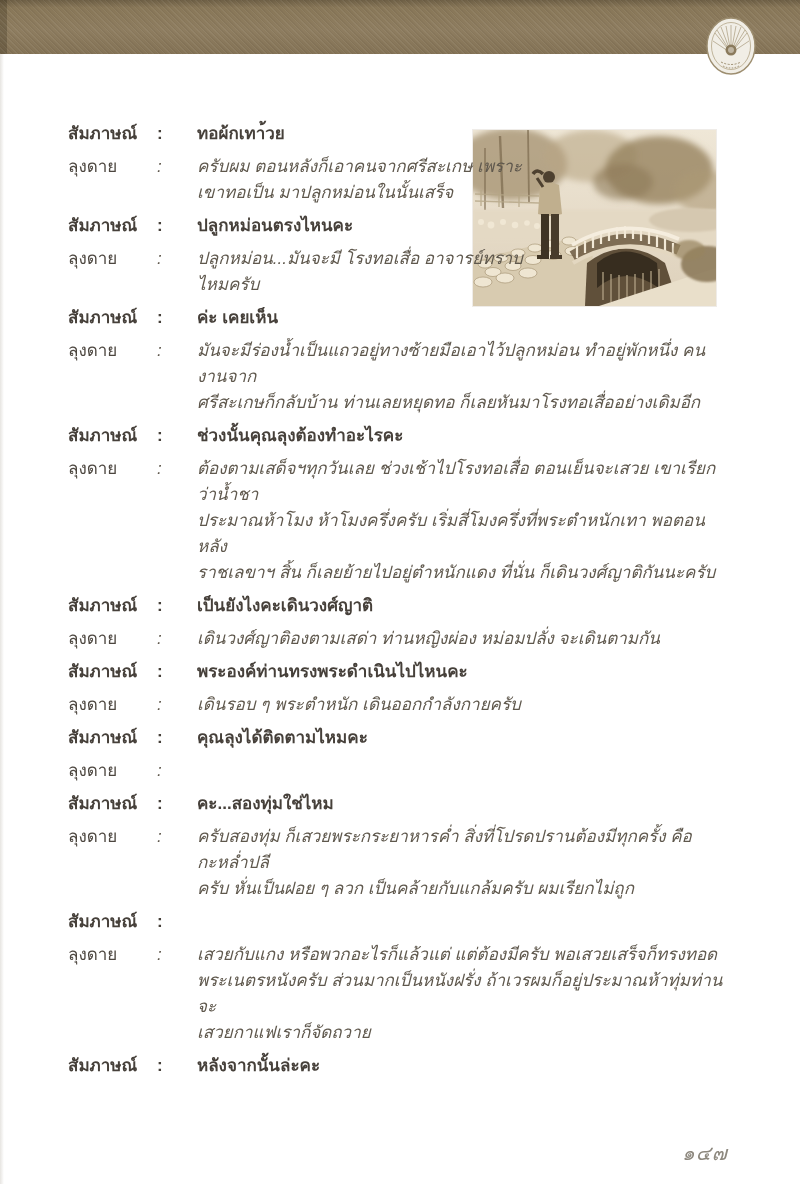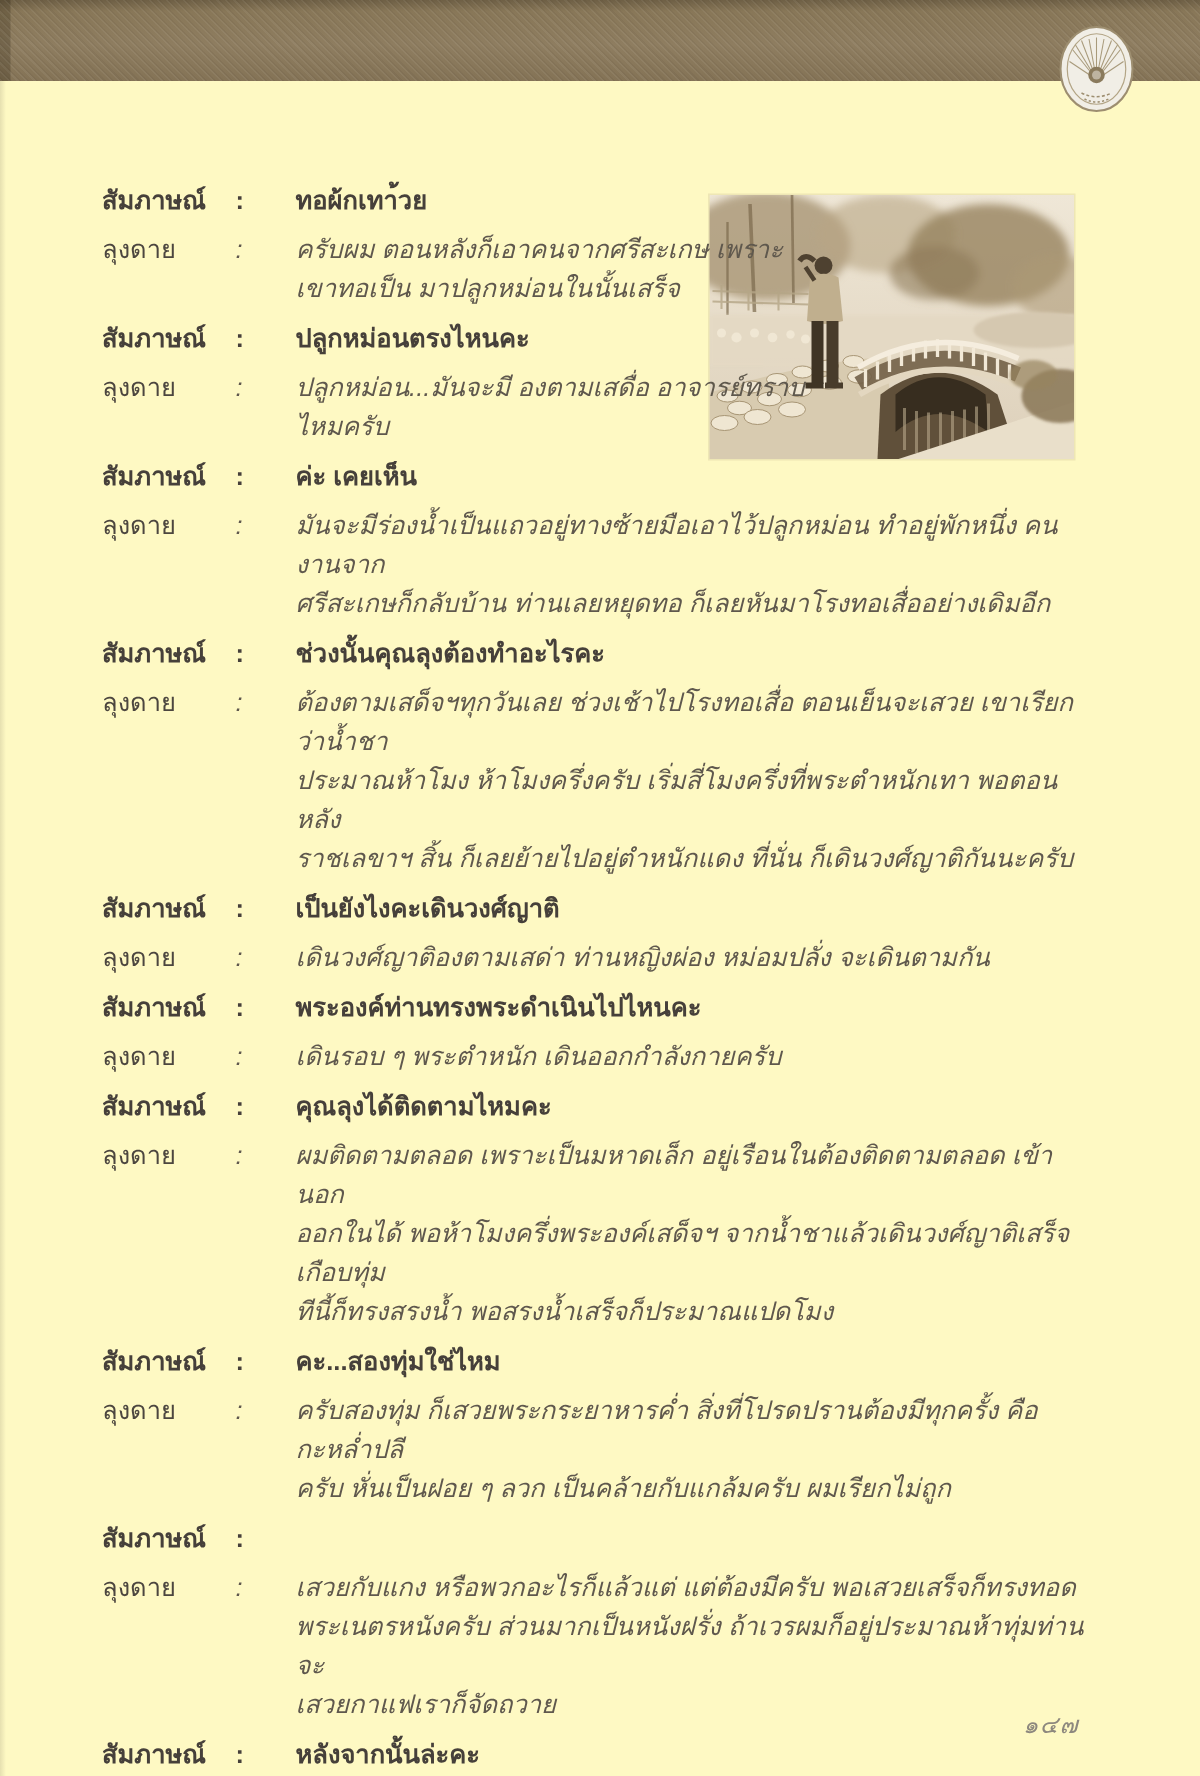--- a/index.html
+++ b/index.html
@@ -1,19 +1,19 @@
 <!DOCTYPE html>
 <html><head>
 <meta charset="utf-8">
 <style>
   * { box-sizing: border-box; }
   html,body { margin:0; padding:0; background:#e9e9e7; }
   .sheet {
     position:relative; width:800px; height:1184px; margin:0 auto;
-    background:#fef9c3; overflow:hidden;
+    background:#ffffff; overflow:hidden;
     font-family:"Liberation Sans", sans-serif;
   }
   
   .header-bar {
     position:absolute; top:0; left:0; width:800px; height:54px;
     background:linear-gradient(180deg,#6e5f45 0%, #887758 14%, #8e7d60 55%, #847356 100%);
   }
   .header-bar::after {
     content:""; position:absolute; inset:0;
     background:repeating-linear-gradient(45deg, rgba(255,255,255,.05) 0 1px, rgba(0,0,0,.04) 1px 2px, transparent 2px 4px);
@@ -37,21 +37,21 @@
   }
   .speaker, .colon, .text { font-size:17px; line-height:26px; }
   .text { white-space:pre-line; }
   .row.q .speaker, .row.q .colon, .row.q .text { font-weight:bold; color:#46403a; }
   .row.a .speaker { font-weight:normal; color:#4c463f; }
   .row.a .colon, .row.a .text { font-style:italic; color:#5f584d; }
   
   .page-number {
     position:absolute; top:1137px; left:682px;
     font-family:"Liberation Serif", serif; font-style:italic;
-    font-size:16px; color:#8d887e; letter-spacing:1px;
+    font-size:20px; color:#8d887e; letter-spacing:1px;
   }
   .edge-shadow { position:absolute; top:0; left:0; width:4px; height:1184px;
     background:linear-gradient(90deg, rgba(120,110,90,.18), transparent); }
 </style>
 </head>
 <body>
 
 <div class="sheet">
   <div class="edge-shadow"></div>
 
@@ -214,21 +214,21 @@
 
   <div class="row q">
     <span class="speaker">สัมภาษณ์</span>
     <span class="colon">:</span>
     <span class="text">ปลูกหม่อนตรงไหนคะ</span>
   </div>
 
   <div class="row a">
     <span class="speaker">ลุงดาย</span>
     <span class="colon">:</span>
-    <span class="text">ปลูกหม่อน...มันจะมี องตามเสดื่อ อาจารย์ทราบ
+    <span class="text">ปลูกหม่อน...มันจะมี โรงทอเสื่อ อาจารย์ทราบ
 ไหมครับ</span>
   </div>
 
   <div class="row q">
     <span class="speaker">สัมภาษณ์</span>
     <span class="colon">:</span>
     <span class="text">ค่ะ เคยเห็น</span>
   </div>
 
   <div class="row a">
@@ -278,23 +278,20 @@
 
   <div class="row q">
     <span class="speaker">สัมภาษณ์</span>
     <span class="colon">:</span>
     <span class="text">คุณลุงได้ติดตามไหมคะ</span>
   </div>
 
   <div class="row a">
     <span class="speaker">ลุงดาย</span>
     <span class="colon">:</span>
-    <span class="text">ผมติดตามตลอด เพราะเป็นมหาดเล็ก อยู่เรือนในต้องติดตามตลอด เข้านอก
-ออกในได้ พอห้าโมงครึ่งพระองค์เสด็จฯ จากน้ำชาแล้วเดินวงศ์ญาติเสร็จเกือบทุ่ม
-ทีนี้ก็ทรงสรงน้ำ พอสรงน้ำเสร็จก็ประมาณแปดโมง</span>
   </div>
 
   <div class="row q">
     <span class="speaker">สัมภาษณ์</span>
     <span class="colon">:</span>
     <span class="text">คะ...สองทุ่มใช่ไหม</span>
   </div>
 
   <div class="row a">
     <span class="speaker">ลุงดาย</span>

